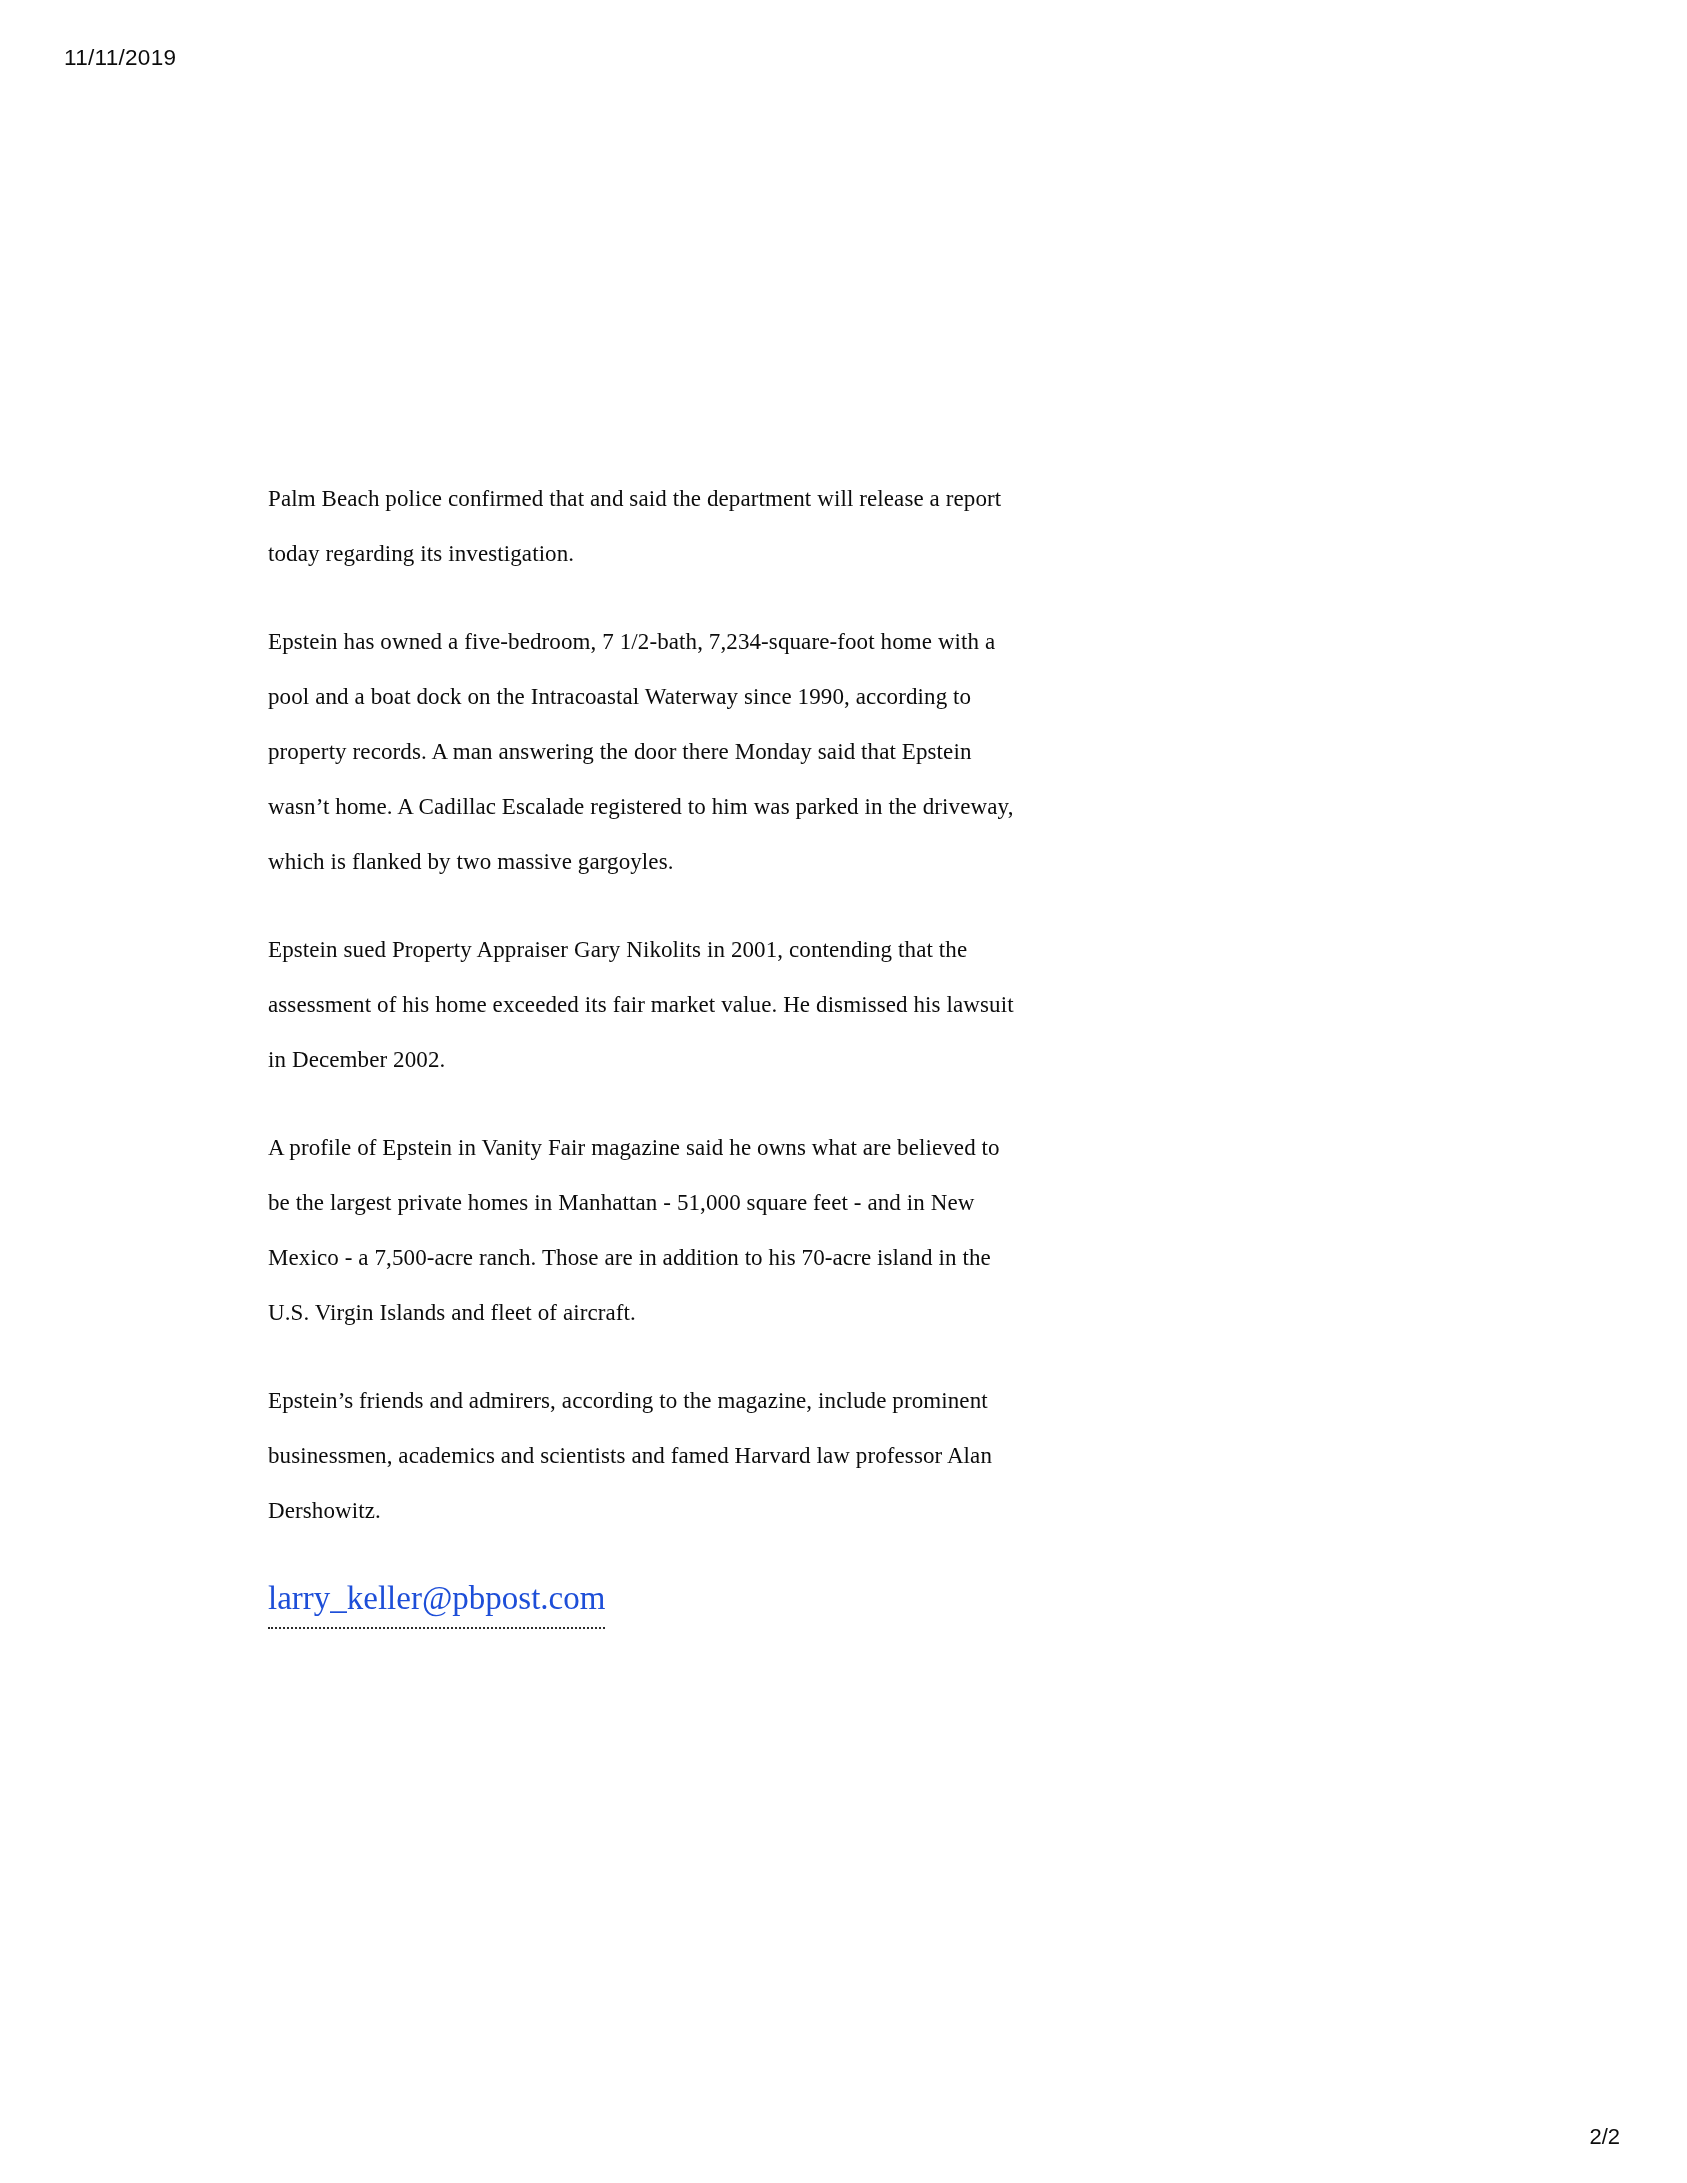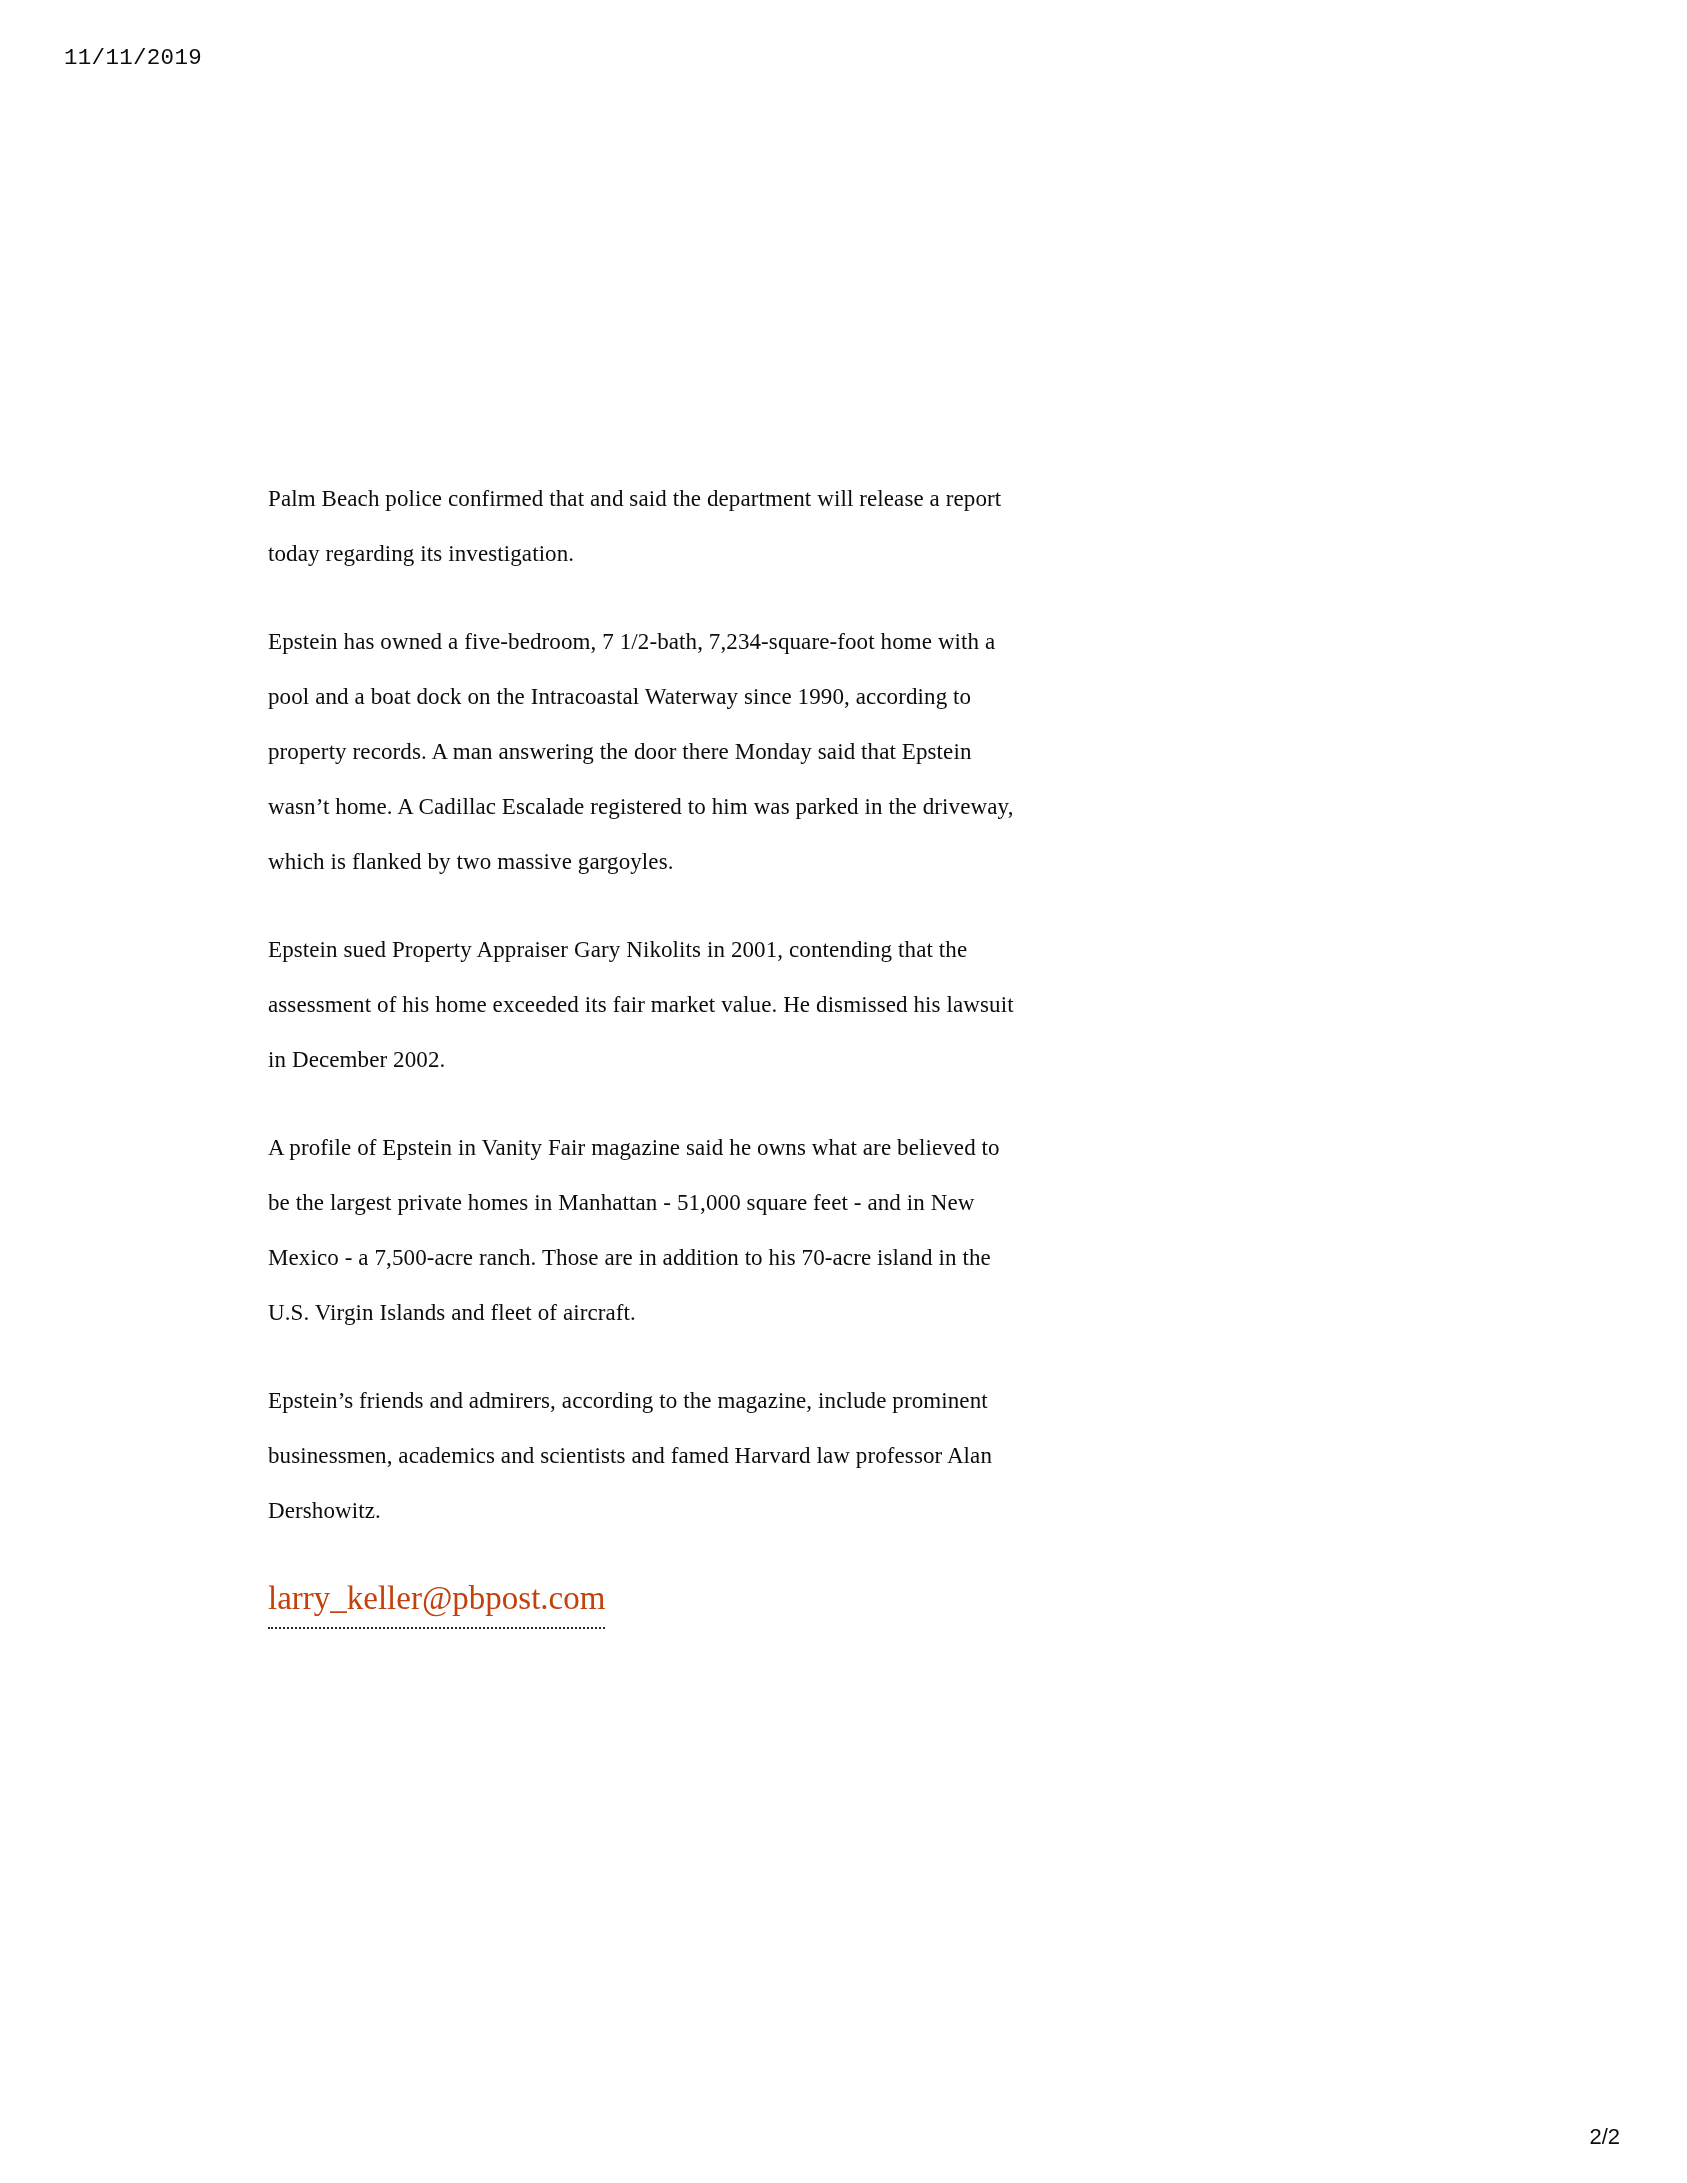--- a/index.html
+++ b/index.html
@@ -18,21 +18,21 @@
   .print-page {
     position: absolute;
     inset: 0;
     background: #ffffff;
   }
   
   .hdr-date {
     position: absolute;
     left: 64px;
     top: 45px;
-    font-family: Liberation Mono, monospace;
+    font-family: Liberation Sans, sans-serif;
     font-size: 22.5px;
     letter-spacing: 0.3px;
     white-space: nowrap;
   }
   .hdr-title {
     position: absolute;
     left: 470px;
     top: 45px;
     font-family: "Liberation Sans", sans-serif;
     font-size: 22.5px;
@@ -67,21 +67,21 @@
     margin: 0 0 33px 0;
     font-size: 23px;
     line-height: 55px;
     white-space: pre-line;   
     letter-spacing: 0.1px;
   }
   .email-link {
     display: inline-block;
     font-size: 33px;
     line-height: 55px;
-    color: #c2410c;
+    color: #1d4ed8;
     text-decoration: none;
     border-bottom: 2.6px dotted #2a2a2a;
     padding-bottom: 1.3px;
     cursor: pointer;
   }
 </style>
 </head>
 <body>
 
 <div class="print-page">

